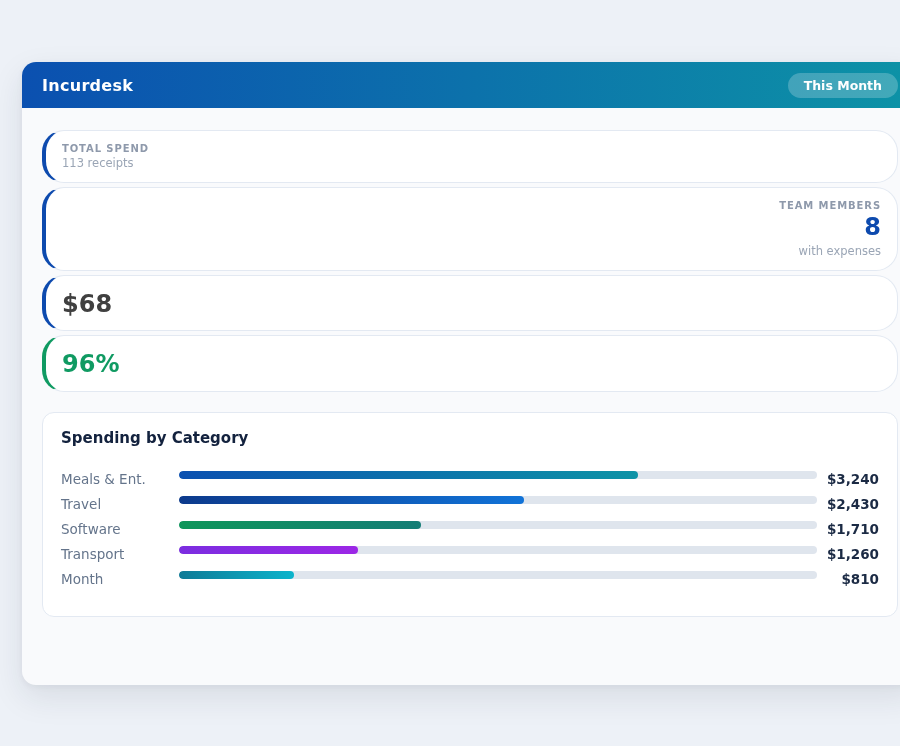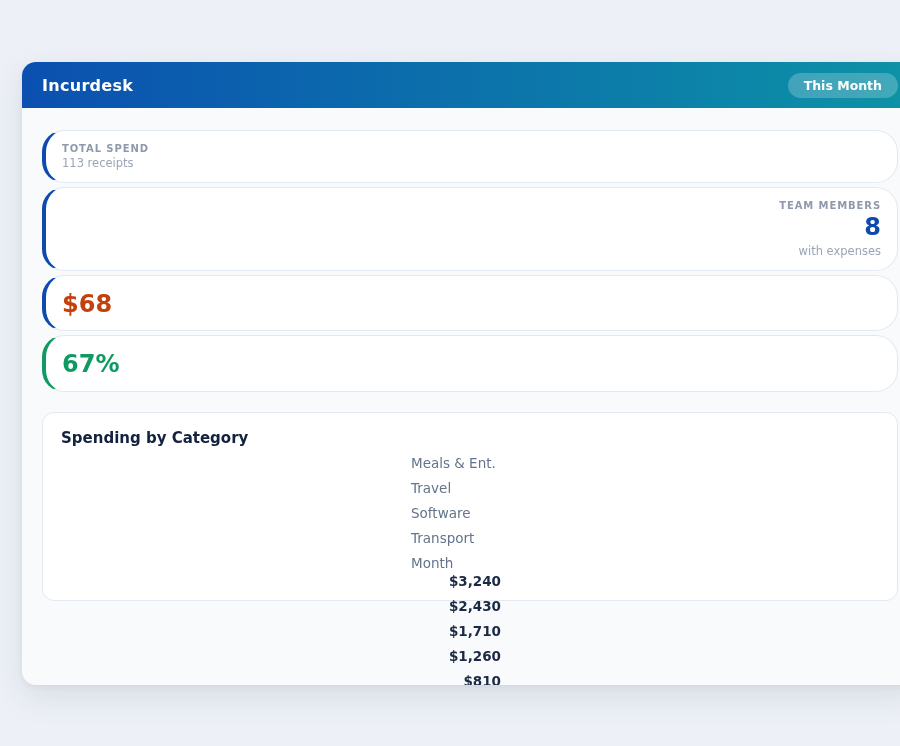--- a/index.html
+++ b/index.html
@@ -77,27 +77,26 @@
     margin-top: 20px;
     background: #ffffff;
     border: 1px solid #e3e9f2;
     border-radius: 12px;
     padding: 16px 18px 20px 18px;
   }
   .chart-title {
     font-size: 15px;
     font-weight: bold;
     color: #13223e;
-    margin-bottom: 8px;
+    margin-bottom: 24px;
   }
   .bar-row {
     display: flex;
-    align-items: center;
+    align-items: flex-start;
     height: 25px;
-    flex-direction: column;
   }
   .bar-label {
     width: 118px;
     flex: 0 0 118px;
     font-size: 13.5px;
     color: #64748b;
   }
   .bar-track {
     flex: 1;
     height: 8px;
@@ -135,26 +134,26 @@
       <div class="stat-sub">113 receipts</div>
     </div>
 
     <div class="stat-card" style="border-left-color: rgb(13, 74, 174); text-align: right;">
       <div class="stat-label">TEAM MEMBERS</div>
       <div class="stat-value" style="color: rgb(13, 74, 174);">8</div>
       <div class="stat-sub">with expenses</div>
     </div>
 
     <div class="stat-card" style="border-left-color: rgb(13, 74, 174);">
-      <div class="stat-value" style="color: #c2410c;">$68</div>
+      <div class="stat-value" style="color: #404040;">$68</div>
 
     </div>
 
     <div class="stat-card" style="border-left-color: rgb(16, 154, 98);">
-      <div class="stat-value" style="color: rgb(16, 154, 98);">67%</div>
+      <div class="stat-value" style="color: rgb(16, 154, 98);">96%</div>
 
     </div>
 
     <div class="chart-card">
       <div class="chart-title">Spending by Category</div>
       <div>
           <div class="bar-row">
             <span class="bar-label">Meals &amp; Ent.</span>
             <div class="bar-track" style="background: rgb(223, 229, 237);">
               <div class="bar-fill" style="width: 72%; background: linear-gradient(90deg, rgb(11, 80, 176), rgb(13, 147, 166));"></div>

